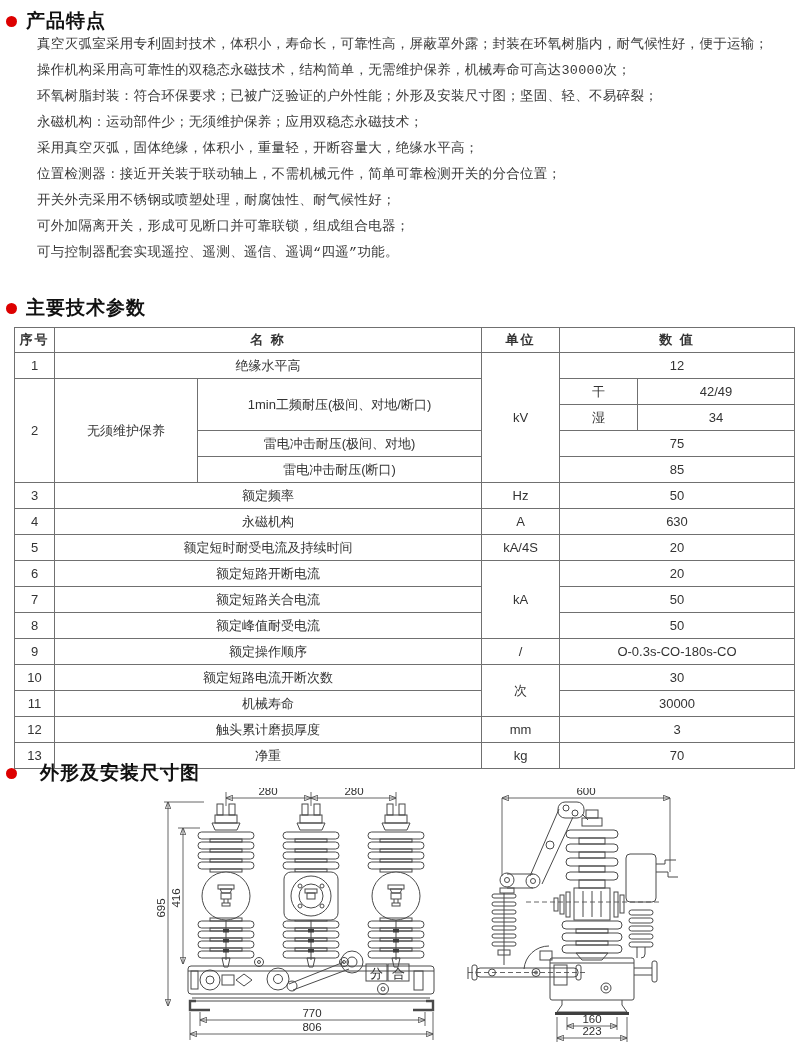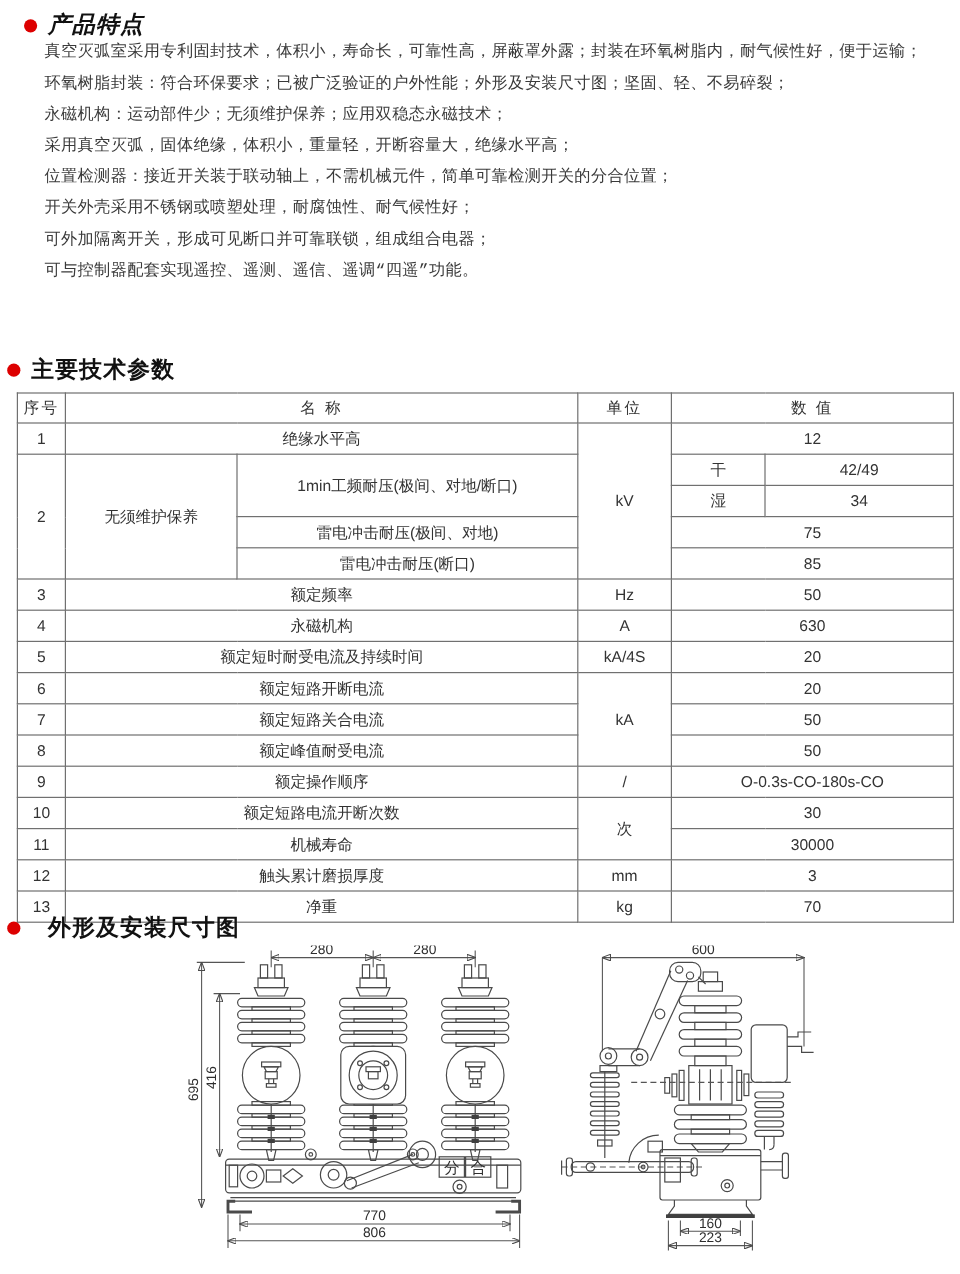--- a/index.html
+++ b/index.html
@@ -6,46 +6,47 @@
   .page{position:relative;width:800px;height:1062px;background:#ffffff;
         font-family:"Liberation Sans","DejaVu Sans",sans-serif;color:#333;overflow:hidden;}
   .section-heading{position:absolute;display:flex;align-items:center;gap:9px;
         font-size:19px;font-weight:bold;color:#111;letter-spacing:1px;}
   .red-dot{width:11px;height:11px;border-radius:50%;background:#dd0000;flex:0 0 auto;}
   .features{position:absolute;left:37px;top:32px;margin:0;padding:0;list-style:none;font-family:Liberation Mono, monospace;}
   .features li{height:26px;line-height:26px;font-size:13.5px;color:#3a3a3a;letter-spacing:0.3px;white-space:nowrap;}
   table.params{position:absolute;left:14px;top:327px;width:780px;border-collapse:collapse;table-layout:fixed;}
   table.params th,table.params td{border:1px solid #707070;font-size:13px;font-weight:normal;
         color:#333;padding:0;overflow:hidden;white-space:nowrap;}
-  table.params th{height:24px;text-align:center;letter-spacing:2px;}
+  table.params th{height:24px;text-align:center;letter-spacing:2px;font-weight:bold;}
   table.params td{height:25px;text-align:center;}
   td.l{text-align:left;padding-left:10px;}
   
   svg.draw{position:absolute;}
   svg.draw line,svg.draw rect,svg.draw circle,svg.draw path,svg.draw ellipse{fill:none;stroke:#4a4a4a;stroke-width:1;}
   svg.draw .fill{fill:#3f3f3f;stroke:none;}
   svg.draw .wfill{fill:#ffffff;}
   svg.draw .dim{stroke:#555;stroke-width:0.9;}
   svg.draw .thick{stroke-width:2.4;}
   svg.draw text{fill:#2e2e2e;stroke:none;font-family:"Liberation Sans","DejaVu Sans",sans-serif;
         font-size:11.5px;text-anchor:middle;}
   svg.draw text.cjk{font-size:13px;}
 </style>
 </head>
 <body>
 
 <div class="page">
 
-  <div class="section-heading" style="left:20px;top:8px;font-style:italic;">
+  <div class="section-heading" style="left:6px;top:8px;">
     <span class="red-dot"></span>
     <span>产品特点</span>
   </div>
 
   <ul class="features">
     <li>真空灭弧室采用专利固封技术，体积小，寿命长，可靠性高，屏蔽罩外露；封装在环氧树脂内，耐气候性好，便于运输；</li>
+    <li>操作机构采用高可靠性的双稳态永磁技术，结构简单，无需维护保养，机械寿命可高达30000次；</li>
     <li>环氧树脂封装：符合环保要求；已被广泛验证的户外性能；外形及安装尺寸图；坚固、轻、不易碎裂；</li>
     <li>永磁机构：运动部件少；无须维护保养；应用双稳态永磁技术；</li>
     <li>采用真空灭弧，固体绝缘，体积小，重量轻，开断容量大，绝缘水平高；</li>
     <li>位置检测器：接近开关装于联动轴上，不需机械元件，简单可靠检测开关的分合位置；</li>
     <li>开关外壳采用不锈钢或喷塑处理，耐腐蚀性、耐气候性好；</li>
     <li>可外加隔离开关，形成可见断口并可靠联锁，组成组合电器；</li>
     <li>可与控制器配套实现遥控、遥测、遥信、遥调“四遥”功能。</li>
   </ul>
 
   <div class="section-heading" style="left:6px;top:295px;">

